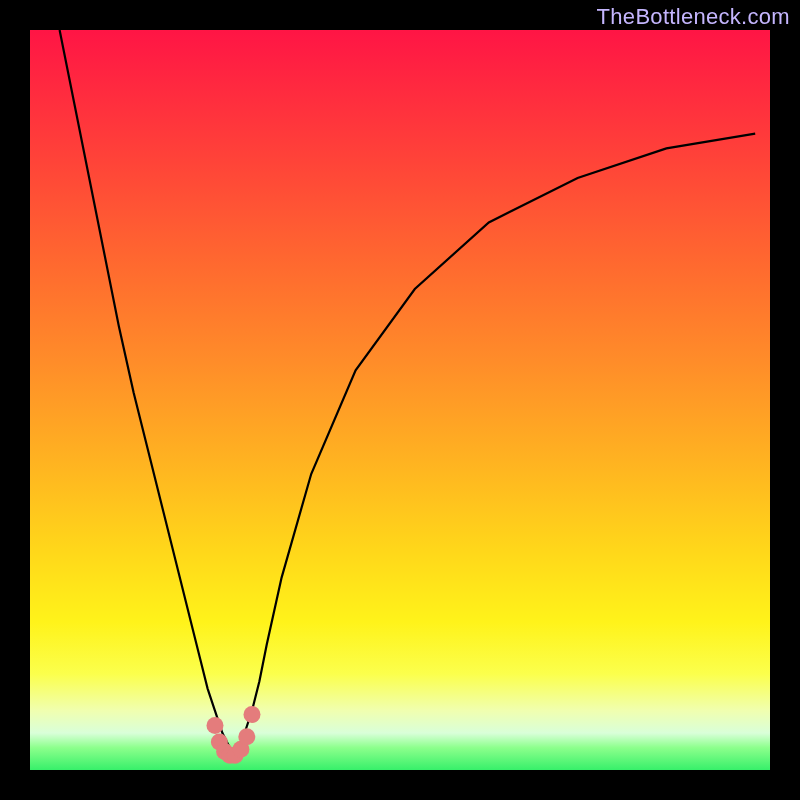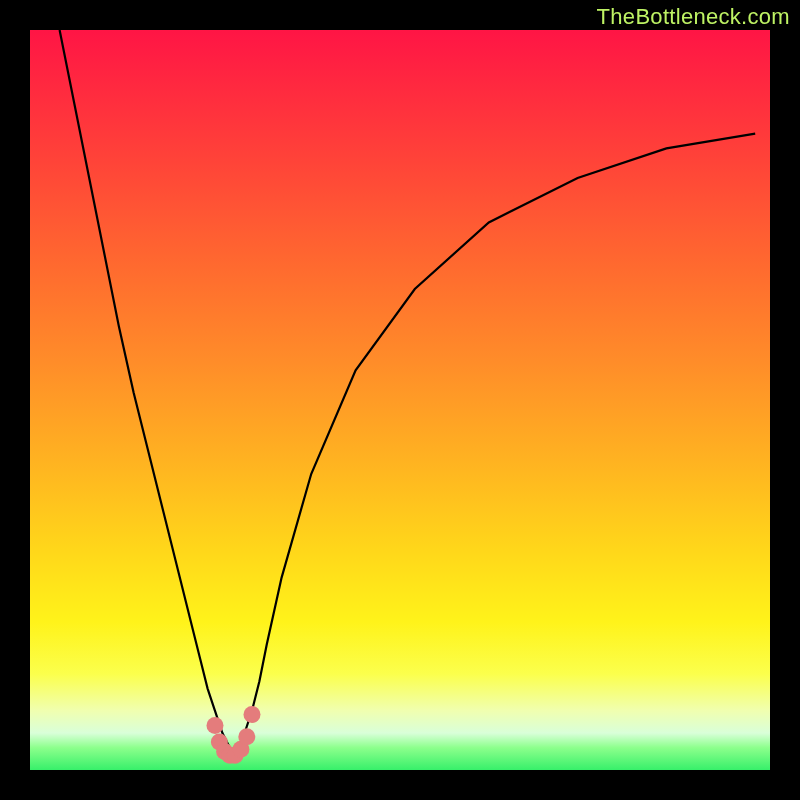--- a/index.html
+++ b/index.html
@@ -37,21 +37,21 @@
       #fbff4c 87%,
       #f0ffb0 92%,
       #d9ffd9 95%,
       #8cff8c 97%,
       #37f06a 100%);
   }
   .watermark {
     position: absolute;
     top: 4px;
     right: 10px;
-    color: #bef264;
+    color: #c4b5fd;
     font-size: 22px;
     font-weight: 500;
     letter-spacing: 0.3px;
     user-select: none;
   }
   svg.curve {
     position: absolute;
     left: 0;
     top: 0;
     width: 740px;

